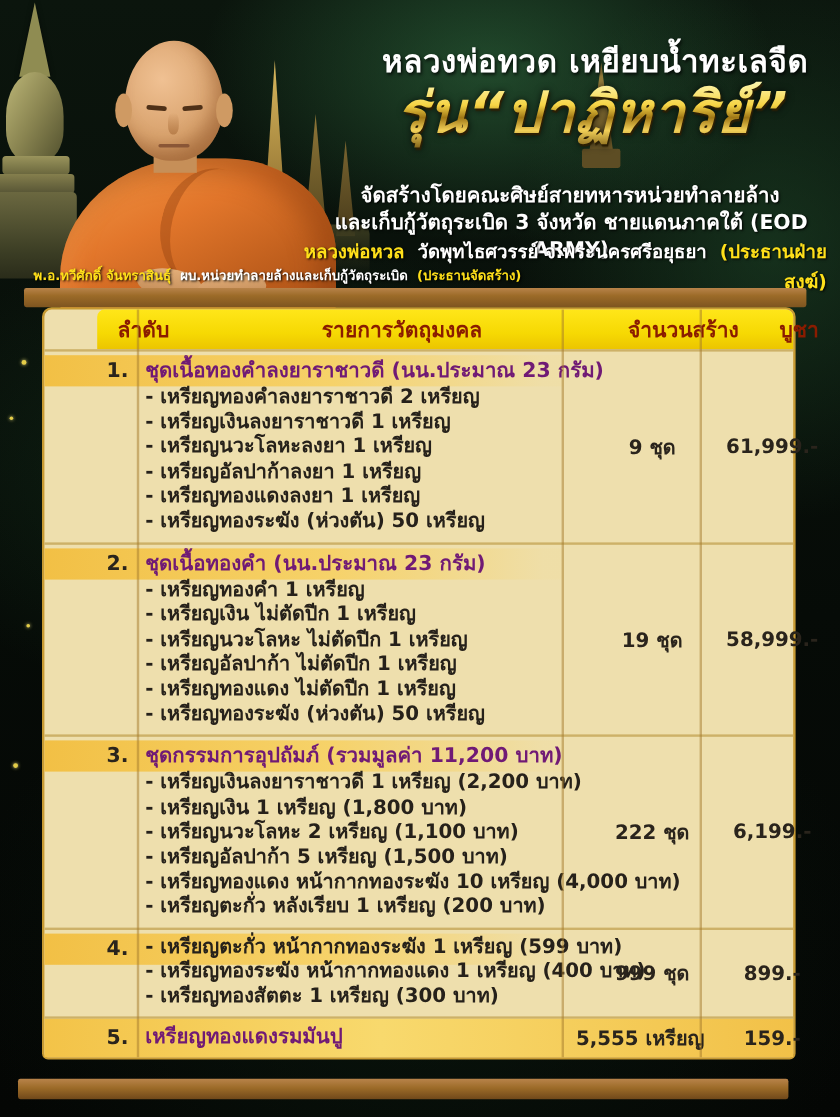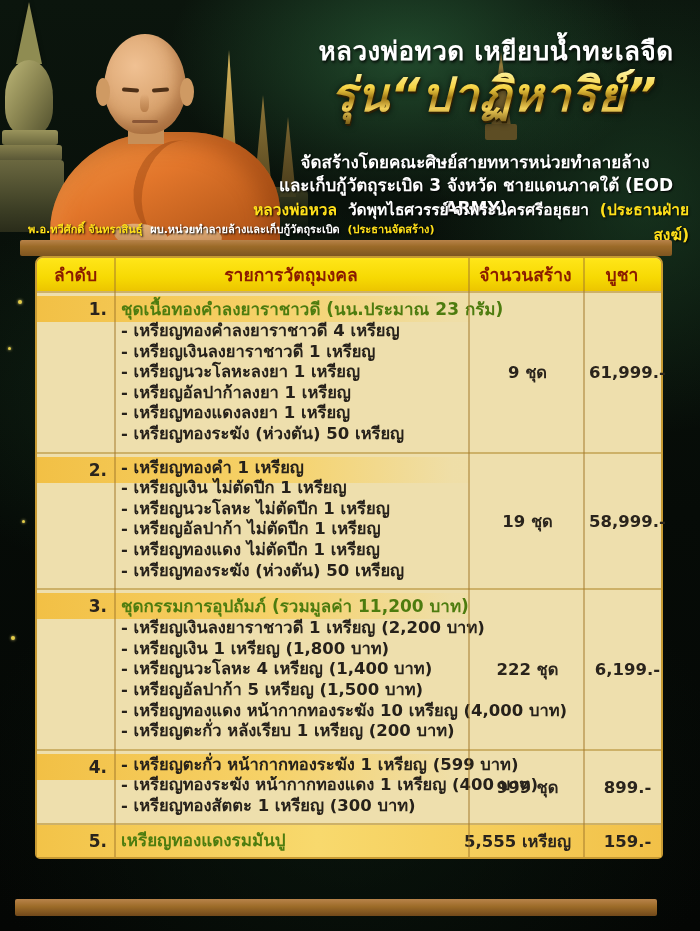--- a/index.html
+++ b/index.html
@@ -59,31 +59,31 @@
   .cw{color:#ffffff;}
   .credit1 span + span,.credit2 span + span{margin-left:.35em;}
   
   .bar-top{position:absolute;left:20px;top:240px;width:652px;height:16px;background:linear-gradient(180deg,#b8834a 0%,var(--brown-bar,#9c6b28) 40%,#7e5520 100%);z-index:3;border-radius:2px;}
   .bar-bottom{position:absolute;left:15px;top:899px;width:642px;height:17px;background:linear-gradient(180deg,#b8834a 0%,var(--brown-bar,#9c6b28) 45%,#70481a 100%);z-index:3;border-radius:2px;}
   
   .sheet{position:absolute;left:35px;top:256px;width:628px;z-index:4;background:linear-gradient(180deg,#f2e3b4 0%,#eeddab 50%,#eadiaa 100%),#eedfad;background-color:#eedfad;border:2px solid #c79a33;border-radius:8px 8px 5px 5px;box-sizing:border-box;}
   .vline{position:absolute;top:0;bottom:0;width:2px;background:rgba(164,122,44,.5);z-index:5;}
   .thead{display:grid;grid-template-columns:77px 354px 115px 78px;height:33px;align-items:center;text-align:center;
     background:linear-gradient(180deg,#ffe619 0%,var(--header-yellow,#f6d903) 60%,#ecc500 100%);
-    color:var(--header-text,#8a1c00);font-size:17.5px;border-radius:6px 6px 0 0;position:relative;z-index:4;}
+    color:var(--header-text,#8a1c00);font-size:17.5px;border-radius:6px 6px 0 0;position:relative;z-index:4;margin-left:44px;}
   .trow{position:relative;border-top:2px solid #cdb168;padding:4px 0 7px 0;min-height:24px;z-index:4;}
   .trow .band{position:absolute;left:0;top:3px;height:26px;width:433px;z-index:0;
     background:linear-gradient(90deg,var(--gold-band,#f2c045) 0%,#f6d269 55%,rgba(246,216,125,.12) 96%);}
   .trow.single{padding:3px 0 5px 0;}
   .trow.single .band{top:0;bottom:0;height:auto;width:100%;background:linear-gradient(90deg,#f3c348 0%,#f8d96d 45%,#f2c148 100%);}
   .no{position:absolute;left:0;top:6px;width:70px;text-align:right;font-size:17px;color:#2a241c;z-index:2;}
   .cell-main{margin-left:84px;width:346px;position:relative;z-index:2;color:#26211a;}
-  .rtitle{font-size:17px;line-height:24px;color:#4d7c0f;white-space:nowrap;}
+  .rtitle{font-size:17px;line-height:24px;color:#701a75;white-space:nowrap;}
   .ritems div{font-size:16.5px;line-height:20.6px;white-space:nowrap;}
-  .qty,.price{position:absolute;top:50%;transform:translateY(-50%);text-align:center;font-size:16.5px;color:#2a241c;white-space:nowrap;z-index:2;}
+  .qty,.price{position:absolute;top:50%;transform:translateY(-50%);text-align:center;font-size:16.5px;color:#2a241c;white-space:nowrap;z-index:2;margin-left:16px;}
   .qty{left:433px;width:115px;}
   .price{left:548px;width:85px;}
   .trow.single .qty{left:413px;width:135px;}
 </style>
 </head>
 <body>
 
 <div class="poster">
 
   <div class="deco pagoda-left">
@@ -149,56 +149,57 @@
       <span>จำนวนสร้าง</span>
       <span>บูชา</span>
     </div>
     <div id="rows-host">
         <div class="trow">
     <div class="band"></div>
     <div class="no">1.</div>
     <div class="cell-main">
       <div class="rtitle">ชุดเนื้อทองคำลงยาราชาวดี (นน.ประมาณ 23 กรัม)</div>
       <div class="ritems">
-              <div>- เหรียญทองคำลงยาราชาวดี 4 เหรียญ</div>
+              <div>- เหรียญทองคำลงยาราชาวดี 2 เหรียญ</div>
               <div>- เหรียญเงินลงยาราชาวดี 1 เหรียญ</div>
               <div>- เหรียญนวะโลหะลงยา 1 เหรียญ</div>
               <div>- เหรียญอัลปาก้าลงยา 1 เหรียญ</div>
               <div>- เหรียญทองแดงลงยา 1 เหรียญ</div>
               <div>- เหรียญทองระฆัง (ห่วงตัน) 50 เหรียญ</div>
             </div>
     </div>
     <div class="qty">9 ชุด</div>
     <div class="price">61,999.-</div>
   </div>
         <div class="trow">
     <div class="band"></div>
     <div class="no">2.</div>
     <div class="cell-main">
+      <div class="rtitle">ชุดเนื้อทองคำ (นน.ประมาณ 23 กรัม)</div>
       <div class="ritems">
               <div>- เหรียญทองคำ 1 เหรียญ</div>
               <div>- เหรียญเงิน ไม่ตัดปีก 1 เหรียญ</div>
               <div>- เหรียญนวะโลหะ ไม่ตัดปีก 1 เหรียญ</div>
               <div>- เหรียญอัลปาก้า ไม่ตัดปีก 1 เหรียญ</div>
               <div>- เหรียญทองแดง ไม่ตัดปีก 1 เหรียญ</div>
               <div>- เหรียญทองระฆัง (ห่วงตัน) 50 เหรียญ</div>
             </div>
     </div>
     <div class="qty">19 ชุด</div>
     <div class="price">58,999.-</div>
   </div>
         <div class="trow">
     <div class="band"></div>
     <div class="no">3.</div>
     <div class="cell-main">
       <div class="rtitle">ชุดกรรมการอุปถัมภ์ (รวมมูลค่า 11,200 บาท)</div>
       <div class="ritems">
               <div>- เหรียญเงินลงยาราชาวดี 1 เหรียญ (2,200 บาท)</div>
               <div>- เหรียญเงิน 1 เหรียญ (1,800 บาท)</div>
-              <div>- เหรียญนวะโลหะ 4 เหรียญ (1,400 บาท)</div>
+              <div>- เหรียญนวะโลหะ 2 เหรียญ (1,100 บาท)</div>
               <div>- เหรียญอัลปาก้า 5 เหรียญ (1,500 บาท)</div>
               <div>- เหรียญทองแดง หน้ากากทองระฆัง 10 เหรียญ (4,000 บาท)</div>
               <div>- เหรียญตะกั่ว หลังเรียบ 1 เหรียญ (200 บาท)</div>
             </div>
     </div>
     <div class="qty">222 ชุด</div>
     <div class="price">6,199.-</div>
   </div>
         <div class="trow">
     <div class="band"></div>

